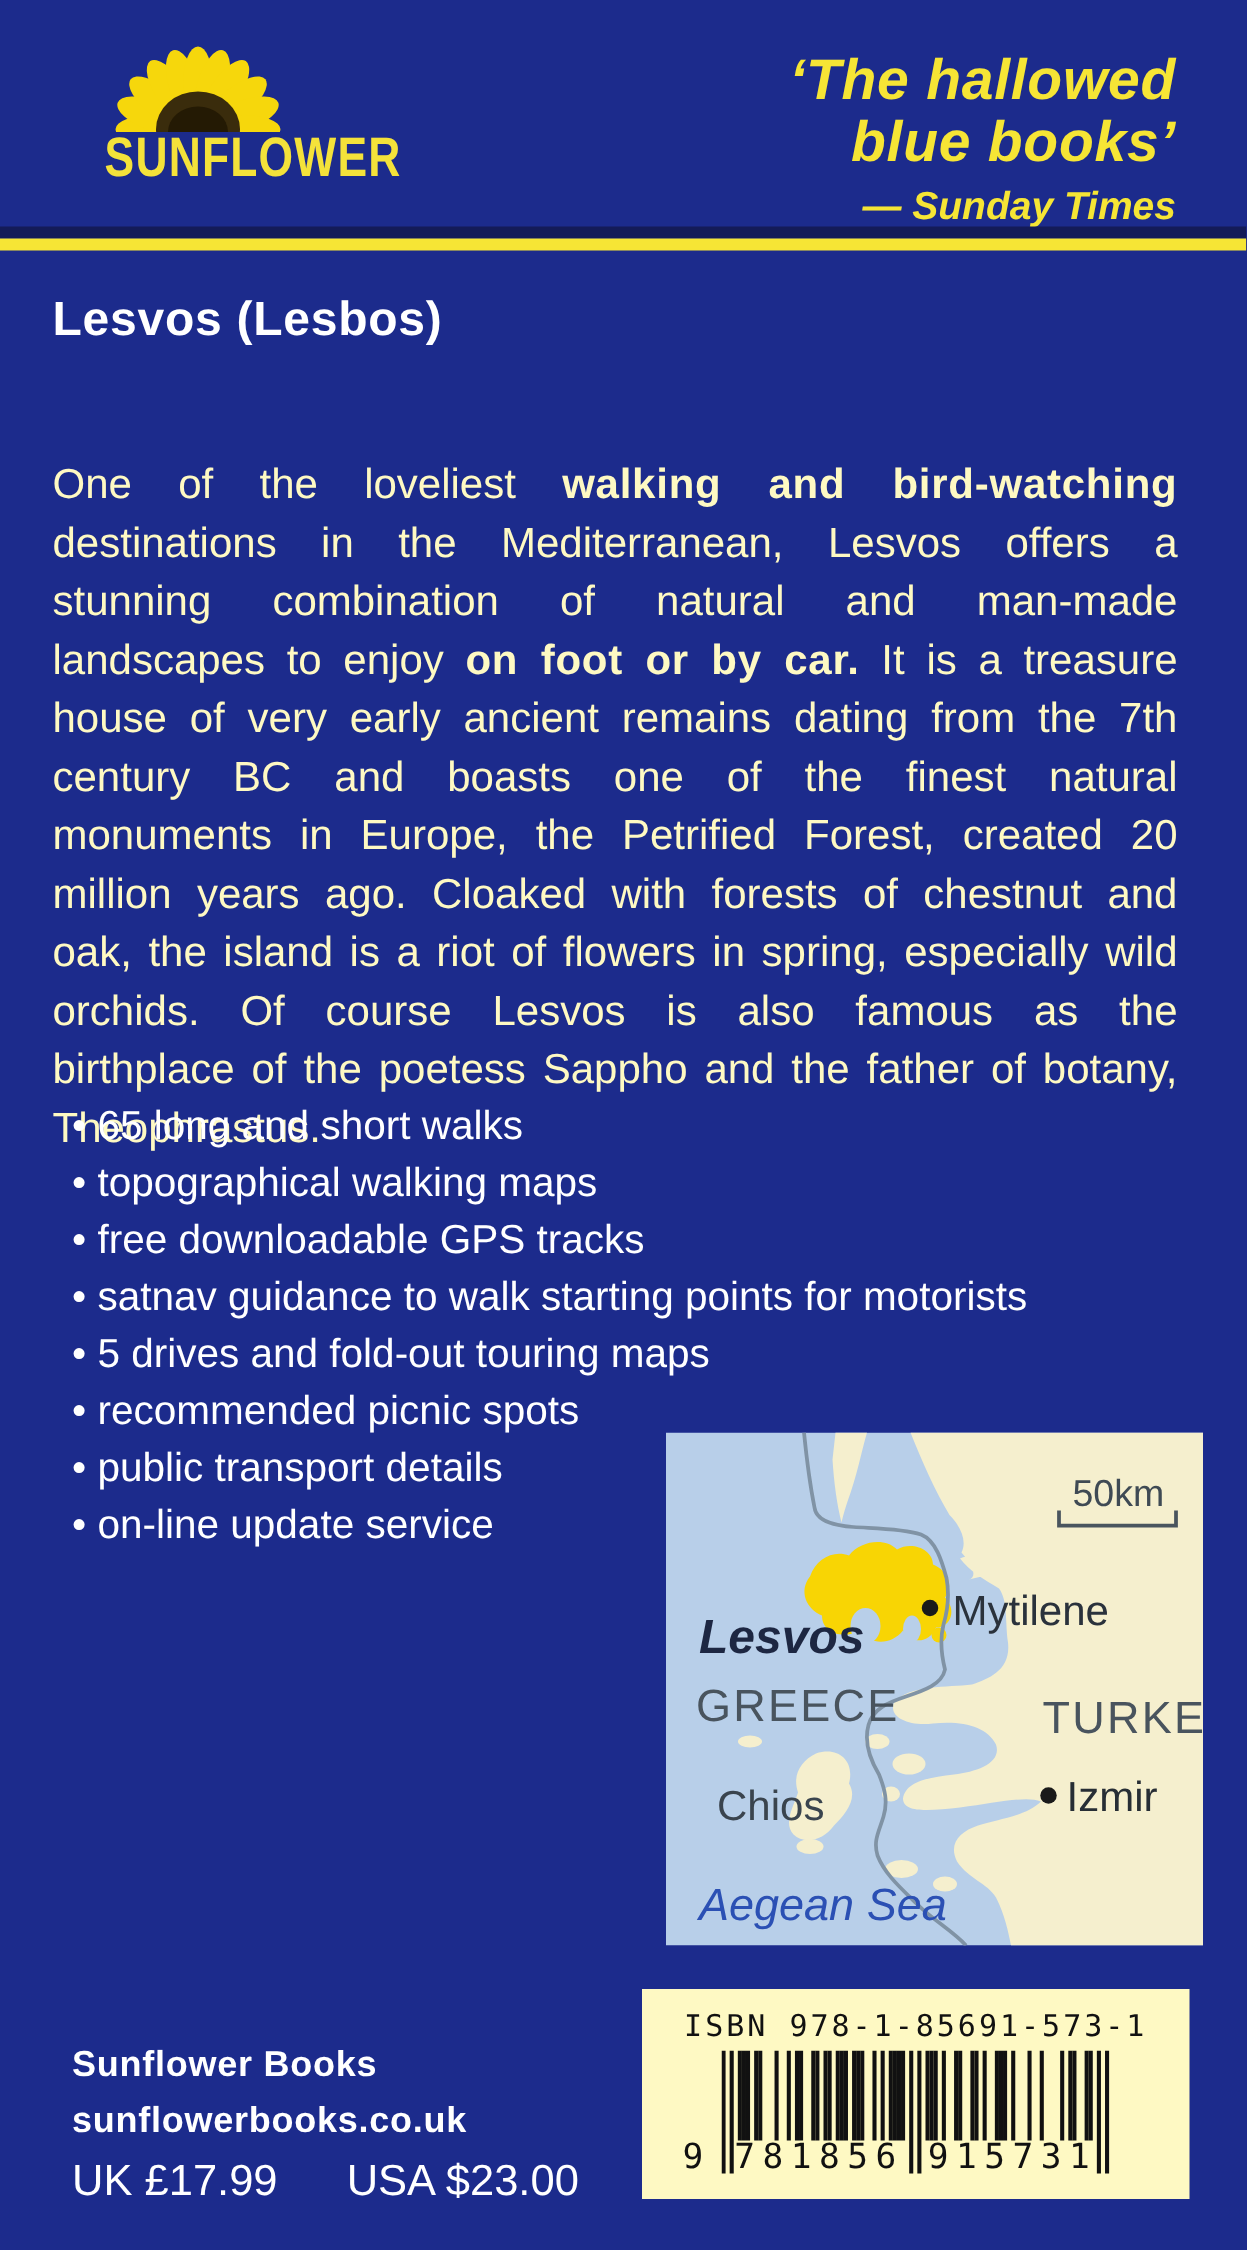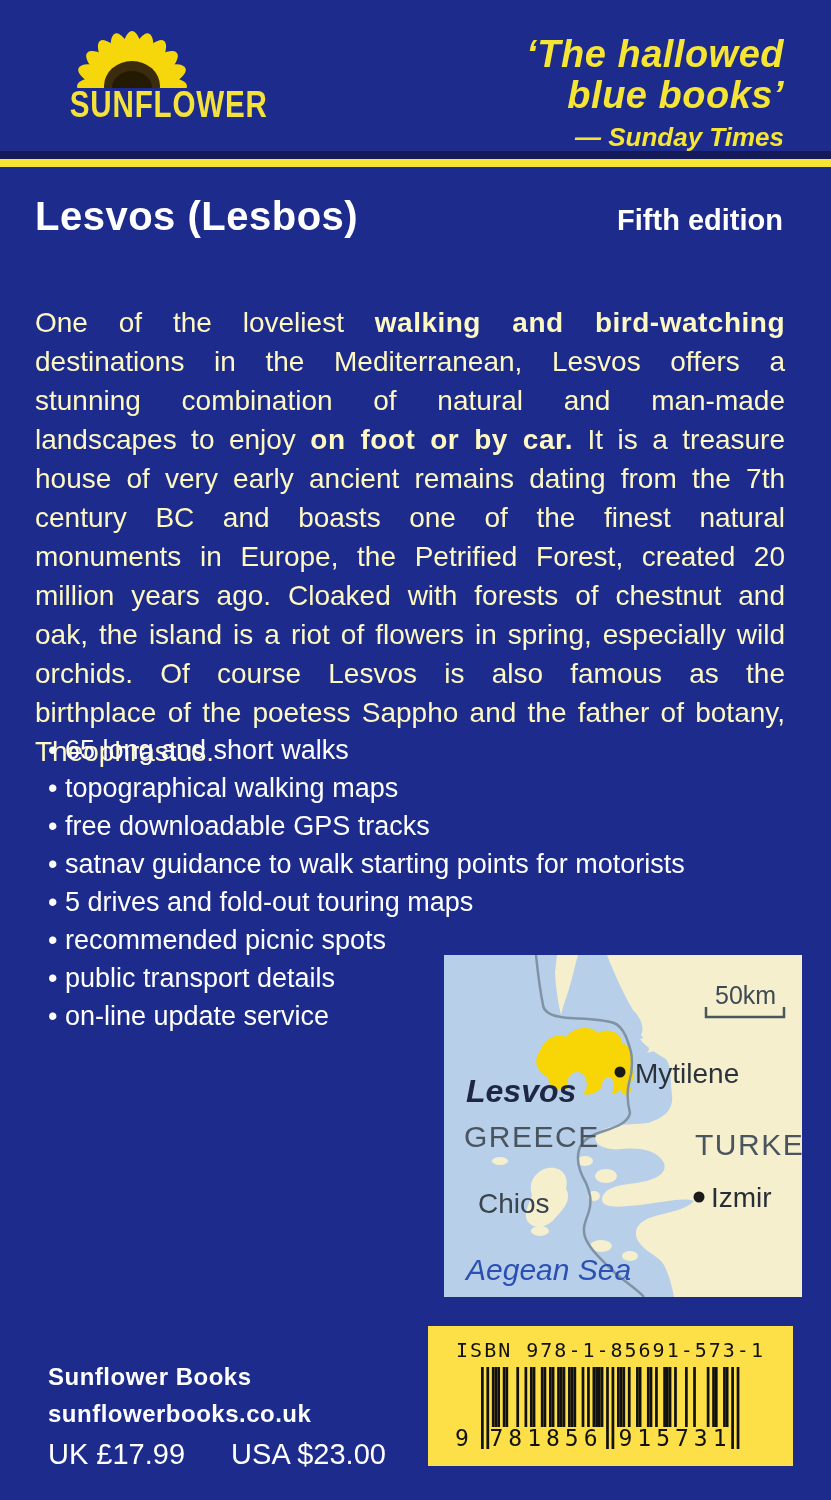--- a/index.html
+++ b/index.html
@@ -16,38 +16,38 @@
          font-style:italic;font-weight:bold;}
   .quote-line{font-size:38px;line-height:41px;letter-spacing:.5px;}
   .quote-attr{font-size:26px;margin-top:6px;}
 
   .rule-navy{position:absolute;left:0;top:151px;width:831px;height:8px;background:#141b58;}
   .rule-yellow{position:absolute;left:0;top:159px;width:831px;height:8px;background:#f6e535;}
 
   
   .title-row{position:absolute;left:35px;right:48px;top:194px;display:flex;
              justify-content:space-between;align-items:baseline;color:#fff;}
-  .book-title{font-size:40px;font-weight:bold;letter-spacing:.5px;}
+  .book-title{font-size:32px;font-weight:bold;letter-spacing:.5px;}
   .edition{font-size:29px;font-weight:bold;}
 
   
   .description{position:absolute;left:35px;right:46px;top:303px;color:#fef9c3;
                font-size:28px;line-height:39px;text-align:justify;word-spacing:3px;margin:0;}
   .description b{letter-spacing:.5px;}
 
   .features{position:absolute;left:48px;top:731px;width:712px;color:#fff;font-size:27px;
             line-height:38px;list-style:none;margin:0;padding:0;}
   .features li::before{content:"\2022\00a0";}
 
   
   .map{position:absolute;left:428px;top:955px;width:358px;height:342px;margin-left:16px;}
 
   
   .barcode-box{position:absolute;left:428px;top:1326px;width:365px;height:140px;
-               background:#fde047;color:#111;}
+               background:#fef9c3;color:#111;}
   .isbn-line{text-align:center;font-family:"DejaVu Sans Mono",monospace;font-size:20px;
              letter-spacing:2px;margin:12px 0 0 0;}
   .barcode-wrap{position:relative;width:259px;margin:5px auto 0;}
   .barcode-wrap svg{display:block;}
   .bc-digit{position:absolute;top:58px;font-family:"DejaVu Sans Mono",monospace;font-size:23px;}
   .bc-9{left:-26px;}
   .bc-g1{left:8px;width:114px;text-align:center;letter-spacing:5px;}
   .bc-g2{left:137px;width:114px;text-align:center;letter-spacing:5px;}
 
   
@@ -86,21 +86,20 @@
     <div class="quote-line">‘The hallowed</div>
     <div class="quote-line">blue books’</div>
     <div class="quote-attr">— Sunday Times</div>
   </div>
 
   <div class="rule-navy"></div>
   <div class="rule-yellow"></div>
 
   <div class="title-row">
     <span class="book-title">Lesvos (Lesbos)</span>
-    <span class="edition">Fifth edition</span>
   </div>
 
   <p class="description"><span>One of the loveliest </span><b>walking and bird-watching</b><span> destinations in the Mediterranean, Lesvos offers a stunning combination of natural and man-made landscapes to enjoy </span><b>on foot or by car.</b><span> It is a treasure house of very early ancient remains dating from the 7th century BC and boasts one of the finest natural monuments in Europe, the Petrified Forest, created 20 million years ago. Cloaked with forests of chestnut and oak, the island is a riot of flowers in spring, especially wild orchids. Of course Lesvos is also famous as the birthplace of the poetess Sappho and the father of botany, Theophrastus.</span></p>
 
   <ul class="features">
     <li>65 long and short walks</li>
     <li>topographical walking maps</li>
     <li>free downloadable GPS tracks</li>
     <li>satnav guidance to walk starting points for motorists</li>
     <li>5 drives and fold-out touring maps</li>

